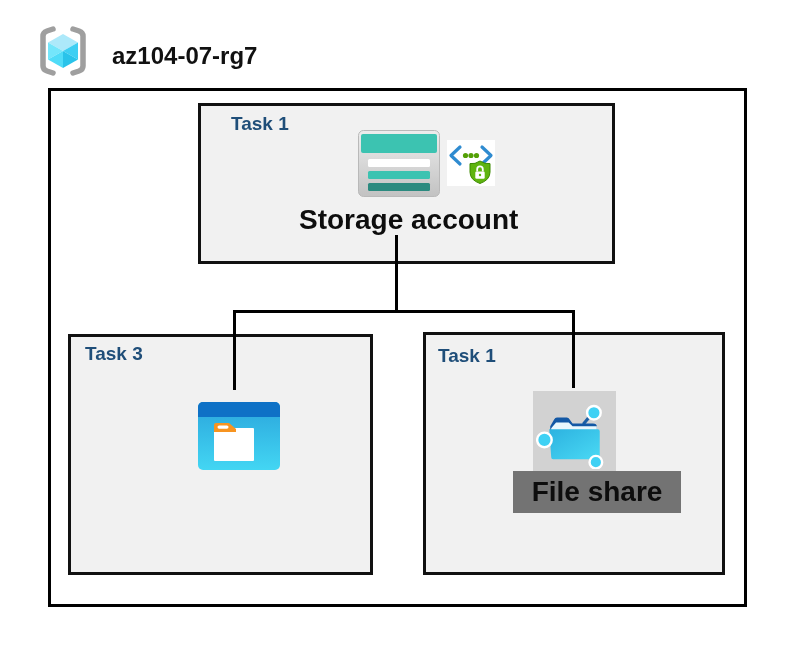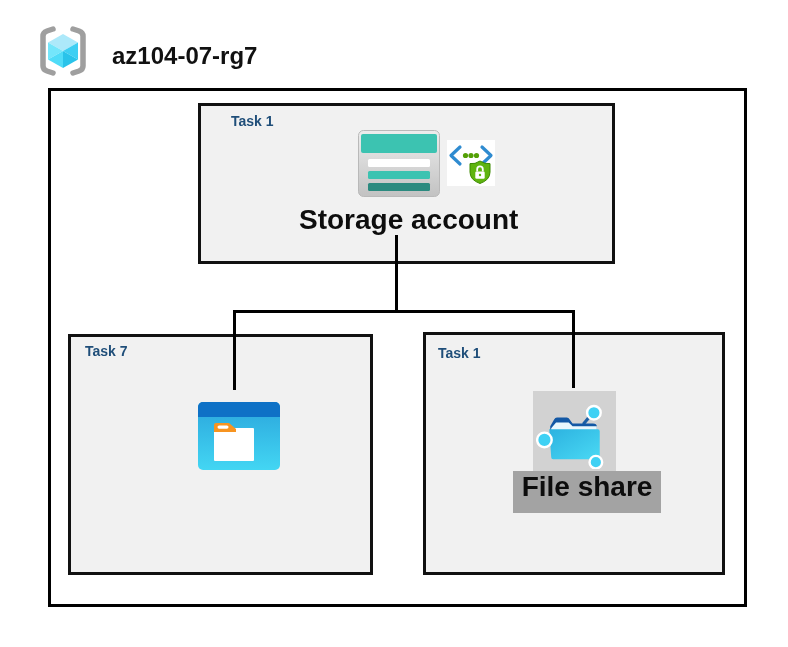--- a/index.html
+++ b/index.html
@@ -26,37 +26,37 @@
     position:absolute;
     background:#f1f1f1;
     border:3px solid #111;
     box-sizing:border-box;
   }
   .task1{left:198px;top:103px;width:417px;height:161px;}
   .task2{left:68px;top:334px;width:305px;height:241px;}
   .task3{left:423px;top:332px;width:302px;height:243px;}
   .task-label{
     position:absolute;
-    font-size:14px;font-weight:bold;color:#1f4e79;
+    font-size:19px;font-weight:bold;color:#1f4e79;
     white-space:nowrap;
   }
   .node-label{
     position:absolute;
     font-size:28px;font-weight:bold;color:#0d0d0d;
     white-space:nowrap;text-align:center;
   }
   .line{position:absolute;background:#000;}
   .gray-square{
     position:absolute;left:107px;top:56px;width:83px;height:80px;
     background:#d2d2d2;
   }
   .gray-strip{
-    position:absolute;left:87px;top:136px;width:148px;height:42px;
-    background:#a3a3a3;
-    display:flex;align-items:flex-start;justify-content:center;
+    position:absolute;left:87px;top:136px;width:168px;height:42px;
+    background:#737373;
+    display:flex;align-items:center;justify-content:center;
   }
   .gray-strip .node-label{position:static;}
   svg{display:block;}
 </style>
 </head>
 <body>
 
 <div class="stage">
 
   <div class="abs" style="left:37px;top:25px;width:52px;height:52px;">
@@ -104,21 +104,21 @@
         <path d="M30.2,31.5 v-2.3 a2.8,2.8 0 0 1 5.6,0 v2.3" fill="none" stroke="#ffffff" stroke-width="1.8"></path>
         <rect x="28.3" y="31.5" width="9.4" height="7.2" rx="1.2" fill="#ffffff"></rect>
         <circle cx="33" cy="35" r="1.2" fill="#5fb40f"></circle>
       </svg>
     </div>
 
     <span class="node-label" style="left:98px;top:98px;width:200px;">Storage account</span>
   </div>
 
   <div class="task-box task2">
-    <span class="task-label" style="left:14px;top:6px;">Task 7</span>
+    <span class="task-label" style="left:14px;top:6px;">Task 3</span>
 
     <div class="abs" style="left:127px;top:65px;width:82px;height:68px;">
       <svg width="82" height="68" viewBox="0 0 82 68">
         <defs>
           <linearGradient id="blobBody" x1="0" y1="0" x2="0" y2="1">
             <stop offset="0" stop-color="#2aa5dc"></stop>
             <stop offset="1" stop-color="#43d6f3"></stop>
           </linearGradient>
         </defs>
         <rect x="0" y="0" width="82" height="68" rx="5" fill="url(#blobBody)"></rect>

